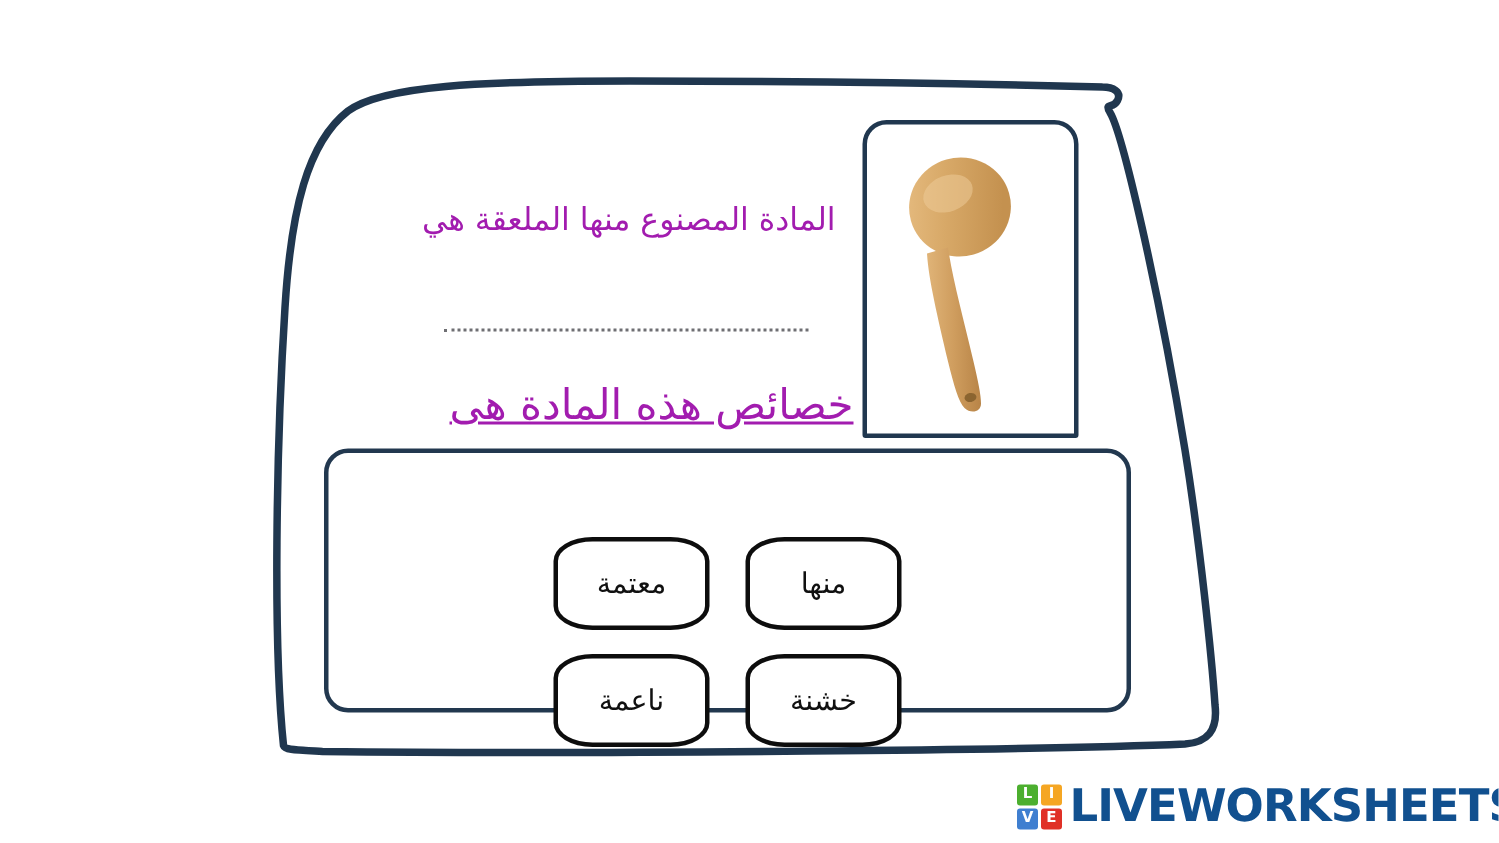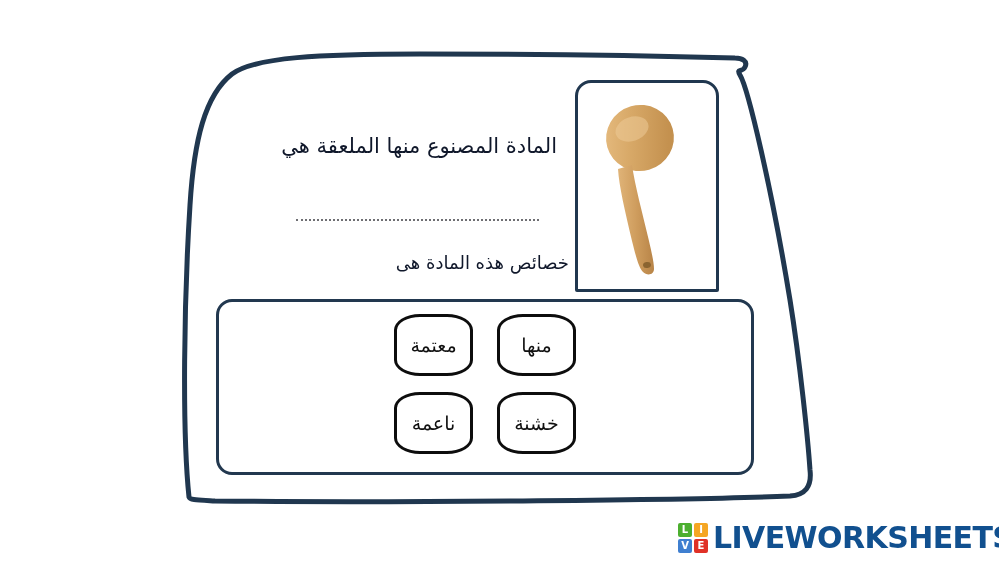--- a/index.html
+++ b/index.html
@@ -30,34 +30,35 @@
     height: 562px;
     pointer-events: none;
   }
 
   
   .q-text {
     position: absolute;
     direction: rtl;
     unicode-bidi: isolate;
     text-align: right;
-    color: #0f172a;
+    color: #a21caf;
     font-family: "DejaVu Sans", "Liberation Sans", sans-serif;
     font-size: 21px;
     line-height: 1.25;
     white-space: nowrap;
   }
   #q1 {
     right: 442px;
     top: 133px;
   }
   #q2 {
     right: 430px;
     top: 252px;
-    font-size: 18px;
+    font-size: 28px;
+    text-decoration: underline;
   }
 
   
   #answer-line {
     position: absolute;
     left: 296px;
     top: 205px;
     width: 243px;
     height: 14px;
     border-bottom: 2px dotted #6f6f73;
@@ -104,36 +105,37 @@
     height: 62px;
     display: flex;
     flex-direction: row-reverse;
     justify-content: center;
     gap: 24px;
   }
   #opt-row-1 { top: 12px; }
   #opt-row-2 { top: 90px; }
 
   .option {
-    width: 79px;
+    width: 104px;
     height: 62px;
     border: 3.5px solid #0d0d0d;
     border-radius: 26px / 16px;
     background: #ffffff;
     box-sizing: border-box;
     display: flex;
     align-items: center;
     justify-content: center;
     direction: rtl;
     unicode-bidi: isolate;
     font-family: Liberation Serif, serif;
     font-size: 19px;
     color: #101010;
     cursor: pointer;
     user-select: none;
+    margin-top: 44px;
   }
 
   
   #logo {
     position: absolute;
     left: 678px;
     top: 521px;
     height: 34px;
     display: flex;
     align-items: center;

